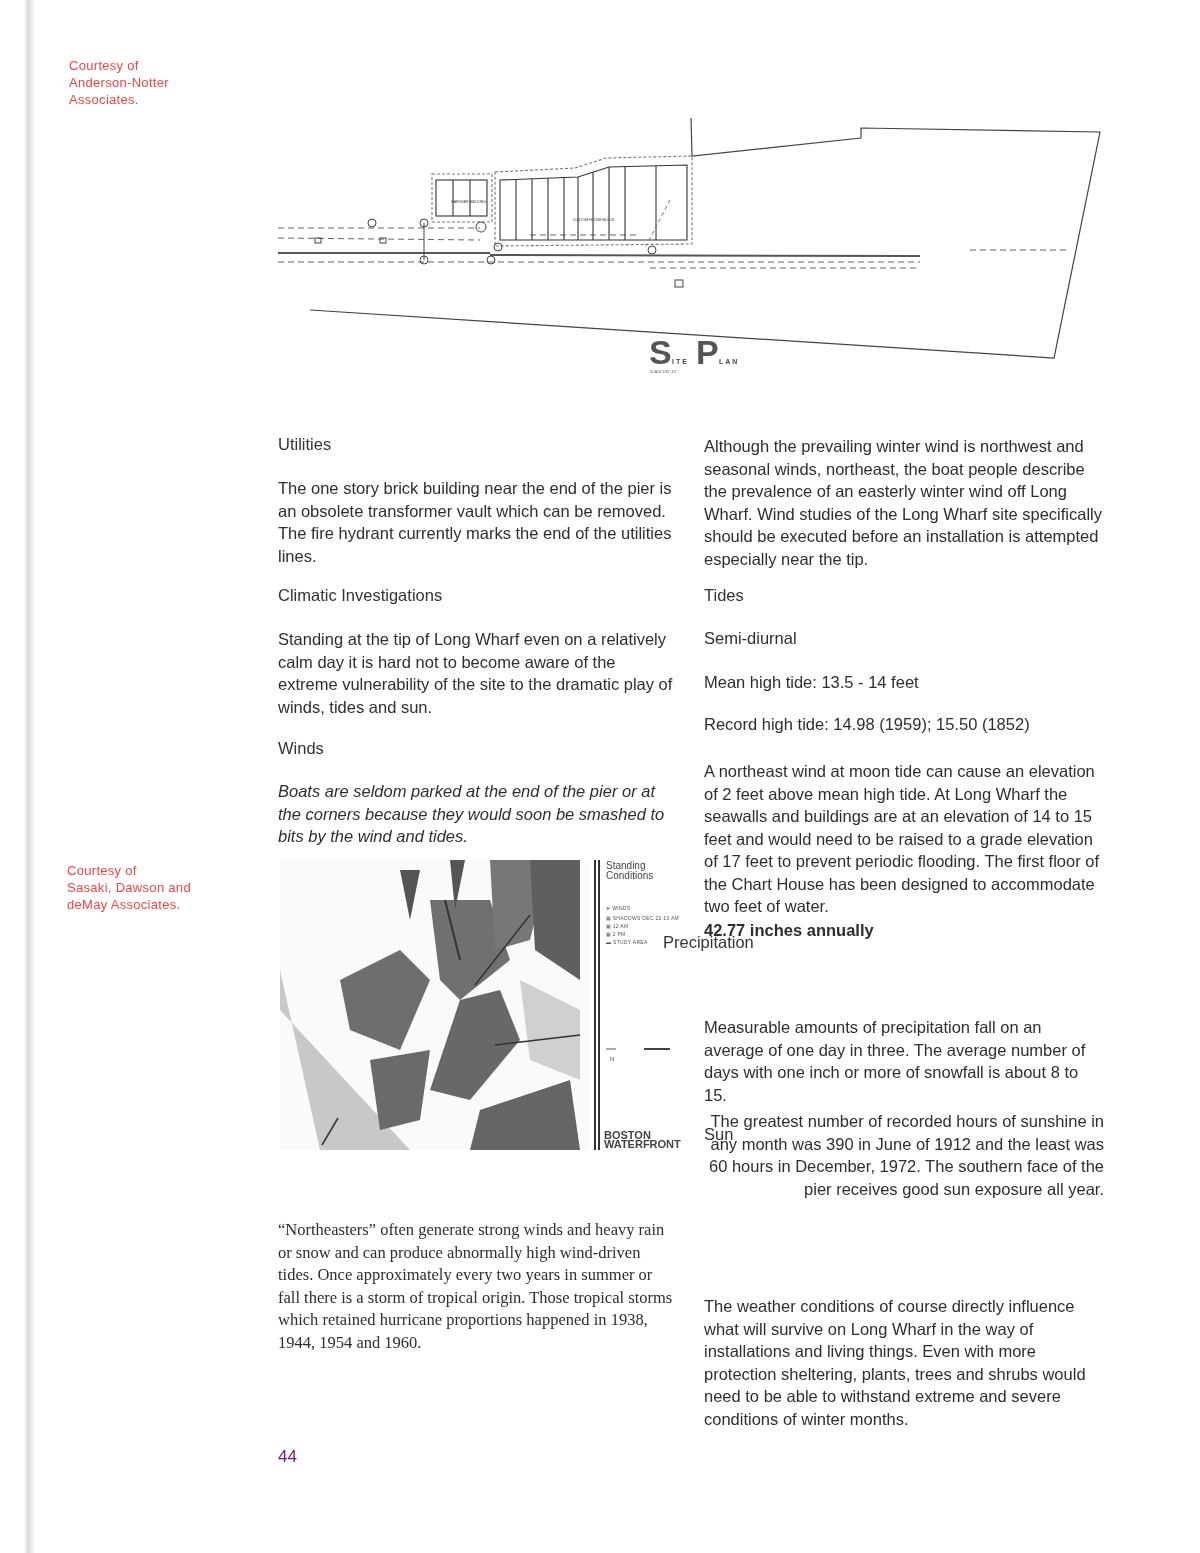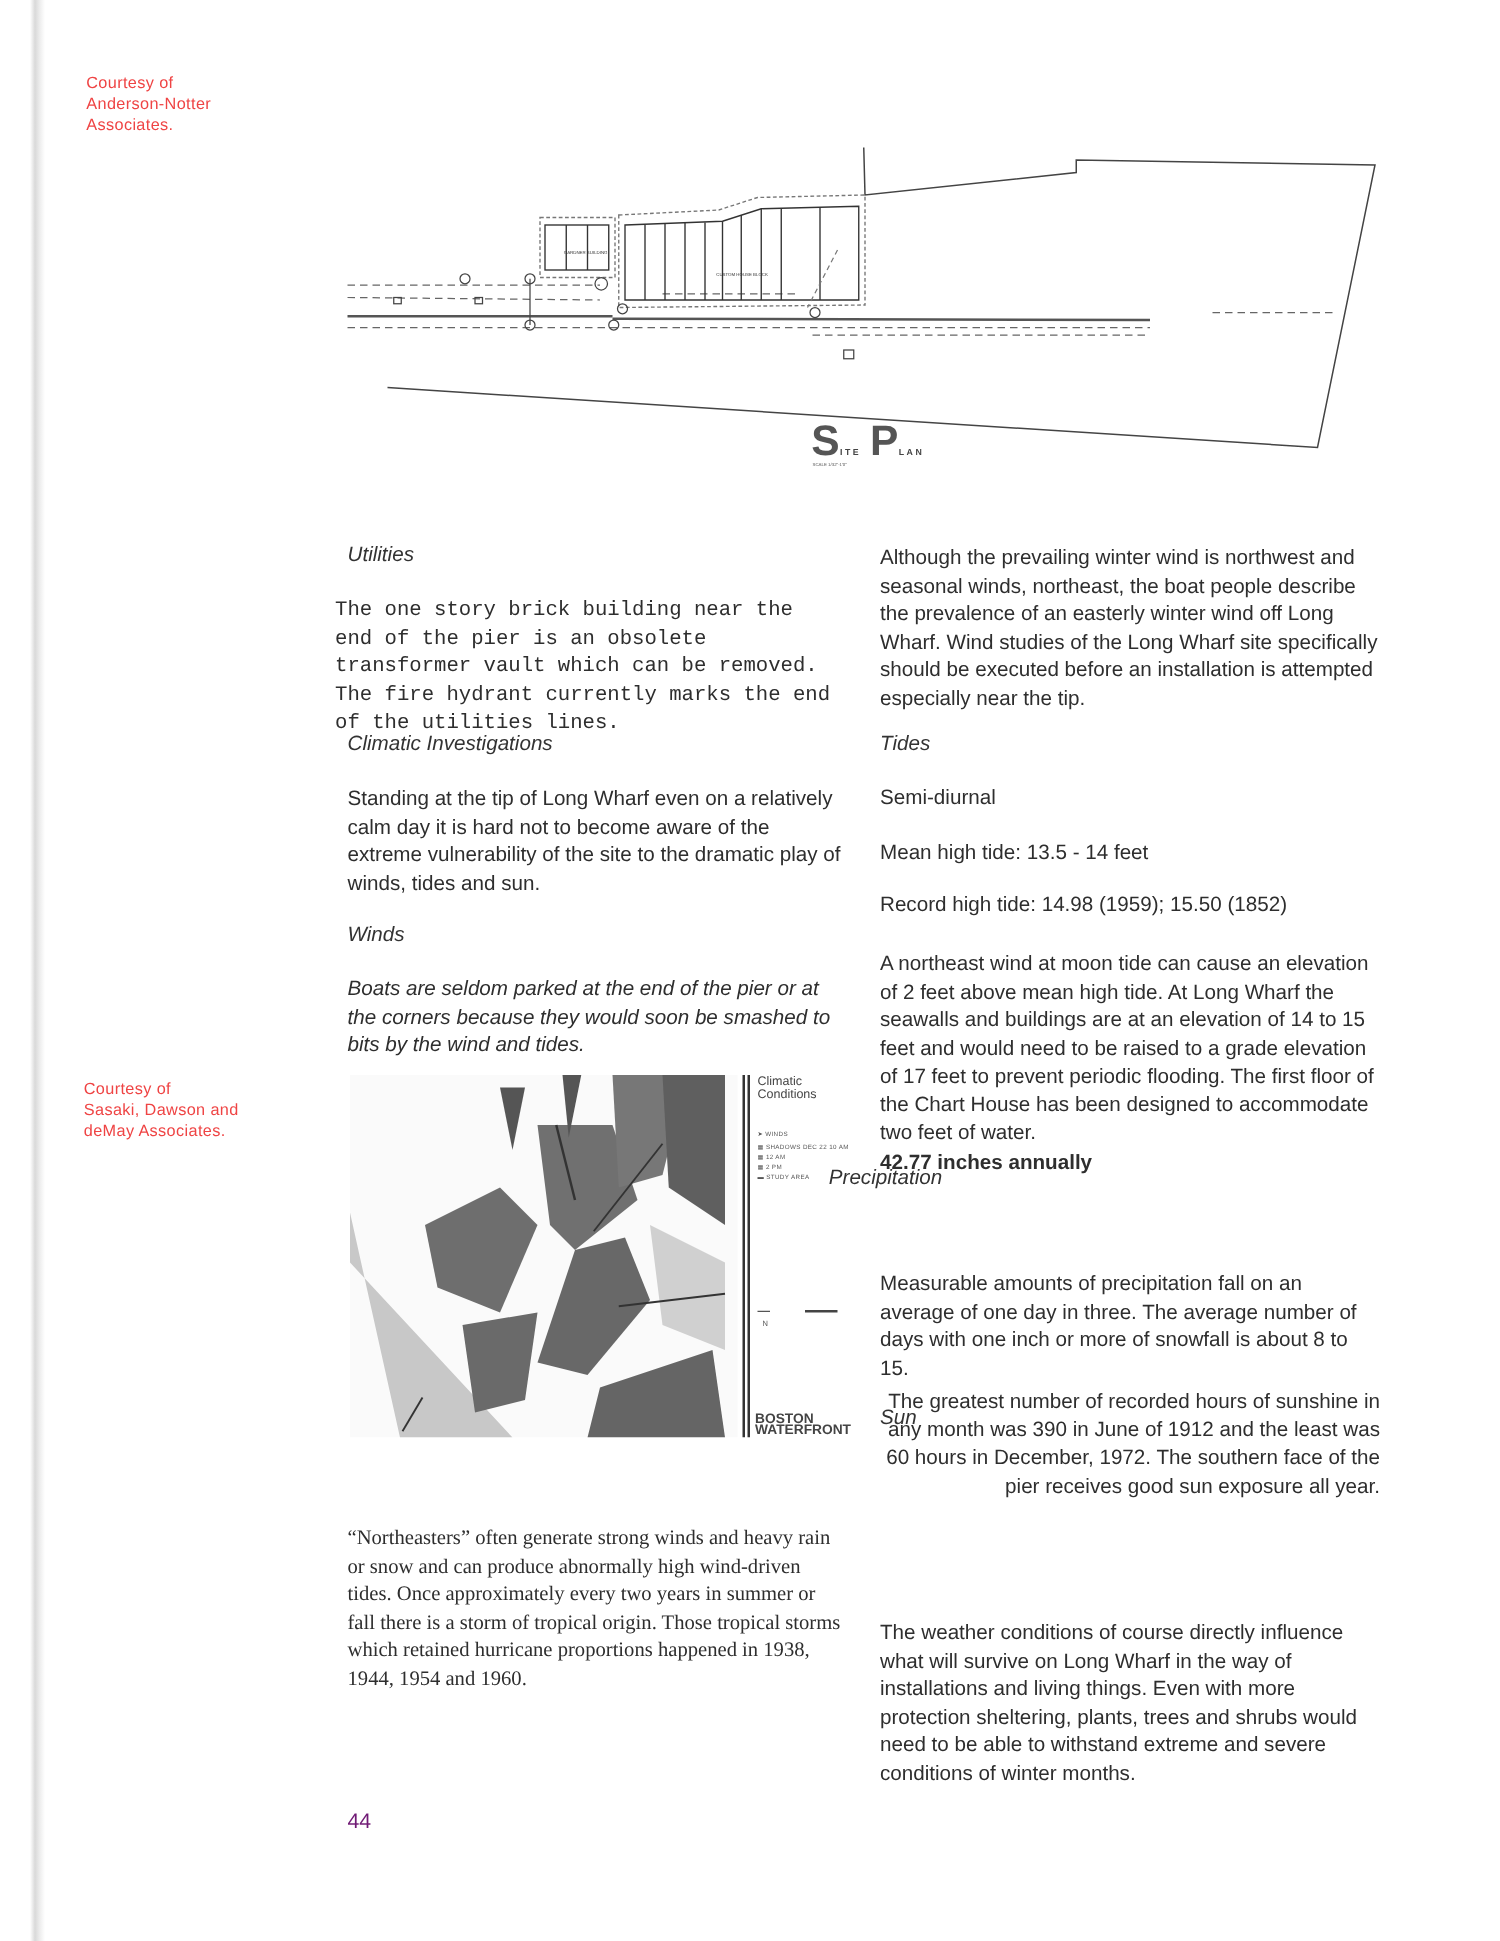--- a/index.html
+++ b/index.html
@@ -13,21 +13,21 @@
     position: absolute; left: 0; top: 0; width: 36px; height: 1553px;
     background: linear-gradient(to right, #ffffff 0px, #ffffff 24px, #d9d9d9 28px, #eeeeee 32px, #ffffff 36px);
   }
   .credit {
     position: absolute; font-size: 13px; line-height: 17px; color: #ef4444;
     letter-spacing: 0.3px; white-space: pre-line;
   }
   .site-plan { position: absolute; left: 270px; top: 110px; width: 840px; height: 270px; }
   .col { position: absolute; font-size: 16.5px; line-height: 22.5px; color: #2e2e2e; }
   .col p { margin: 0; }
-  .heading { font-style: italic; font-size: 16.5px; line-height: 22px; color: #333; }
+  .heading { font-size: 16.5px; line-height: 22px; color: #333; }
   .map { position: absolute; left: 280px; top: 860px; width: 320px; height: 290px; }
   .legend-title { position: absolute; font-size: 10px; line-height: 10px; color: #444; }
   .legend-item { position: absolute; font-size: 5px; color: #555; letter-spacing: 0.3px; }
   .page-number { position: absolute; left: 278px; top: 1447px; font-size: 17px; color: #701a75; }
 </style>
 </head>
 <body>
 
 <div class="spine"></div>
 
@@ -98,21 +98,21 @@
     <text x="402" y="254" font-size="7" font-weight="bold" fill="#444" letter-spacing="2" font-family="Liberation Sans, sans-serif">ITE</text>
     <text x="426" y="254" font-size="34" font-weight="bold" fill="#555" font-family="Liberation Sans, sans-serif">P</text>
     <text x="449" y="254" font-size="7" font-weight="bold" fill="#444" letter-spacing="2" font-family="Liberation Sans, sans-serif">LAN</text>
     <text x="380" y="263" font-size="3.5" fill="#555" font-family="Liberation Sans, sans-serif">SCALE 1/32"-1'0"</text>
   </svg>
 </div>
 
 <div class="col" style="left:278px; top:433px; width:400px;">
   <div class="heading">Utilities</div>
 </div>
-<div class="col" style="left:268px; top:477px; width:400px;font-family:Liberation Mono, monospace;">
+<div class="col" style="left:278px; top:477px; width:400px;">
     <p>The one story brick building near the end of the pier is an obsolete transformer vault which can be removed.  The fire hydrant currently marks the end of the utilities lines.</p>
   </div>
 <div class="col" style="left:278px; top:584px; width:400px;">
     <div class="heading">Climatic Investigations</div>
   </div>
 <div class="col" style="left:278px; top:628px; width:400px;">
     <p>Standing at the tip of Long Wharf even on a relatively calm day it is hard not to become aware of the extreme vulnerability of the site to the dramatic play of winds, tides and sun.</p>
   </div>
 <div class="col" style="left:278px; top:737px; width:400px;">
     <div class="heading">Winds</div>
@@ -136,21 +136,21 @@
     <polygon points="120,10 140,10 130,60" fill="#555"></polygon>
     <polygon points="170,0 185,0 175,50" fill="#555"></polygon>
     <line x1="165" y1="40" x2="180" y2="100" stroke="#333" stroke-width="2"></line>
     <line x1="250" y1="55" x2="195" y2="125" stroke="#333" stroke-width="1.5"></line>
     <line x1="300" y1="175" x2="215" y2="185" stroke="#333" stroke-width="1.5"></line>
     <line x1="42" y1="285" x2="58" y2="258" stroke="#333" stroke-width="1.5"></line>
     <rect x="314" y="0" width="2" height="290" fill="#333"></rect>
     <rect x="318" y="0" width="2" height="290" fill="#333"></rect>
   </svg>
 </div>
-<div class="legend-title" style="left:606px; top:861px; width:80px;">Climatic Conditions</div>
+<div class="legend-title" style="left:606px; top:861px; width:80px;">Standing Conditions</div>
 <div class="legend-item" style="left:606px; top:905px;">➤ <span>WINDS</span></div>
 <div class="legend-item" style="left:606px; top:915px;">▦ <span>SHADOWS DEC 22 10 AM</span></div>
 <div class="legend-item" style="left:606px; top:923px;">▦ <span>12 AM</span></div>
 <div class="legend-item" style="left:606px; top:931px;">▦ <span>2 PM</span></div>
 <div class="legend-item" style="left:606px; top:939px;">▬ <span>STUDY AREA</span></div>
 <div style="position:absolute; left:602px; top:1045px; width:70px; height:20px;">
   <svg width="70" height="20">
       <line x1="4" y1="4" x2="14" y2="4" stroke="#555"></line>
       <line x1="42" y1="4" x2="68" y2="4" stroke="#444" stroke-width="2"></line>
       <text x="8" y="16" font-size="6" fill="#555" font-family="Liberation Sans, sans-serif">N</text>

